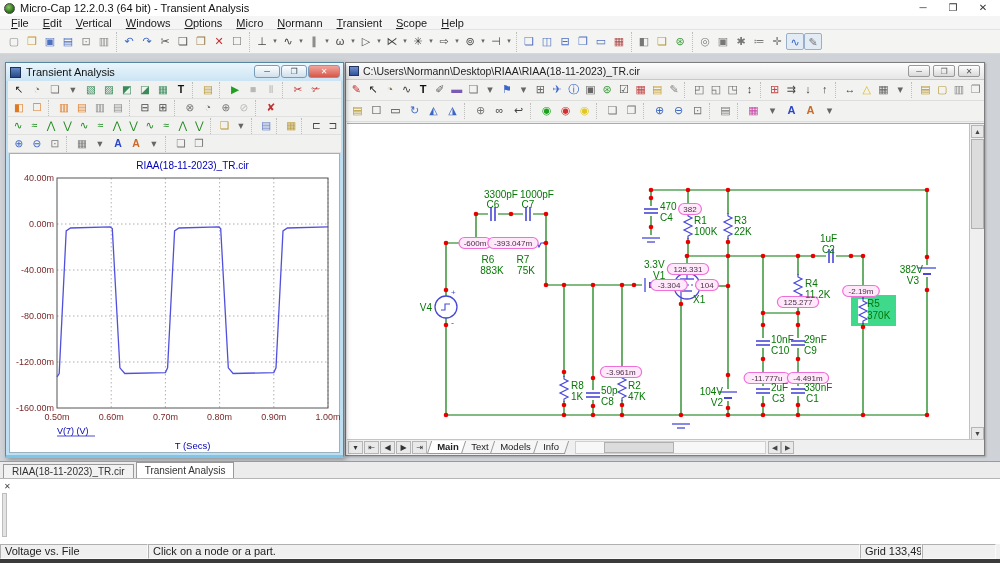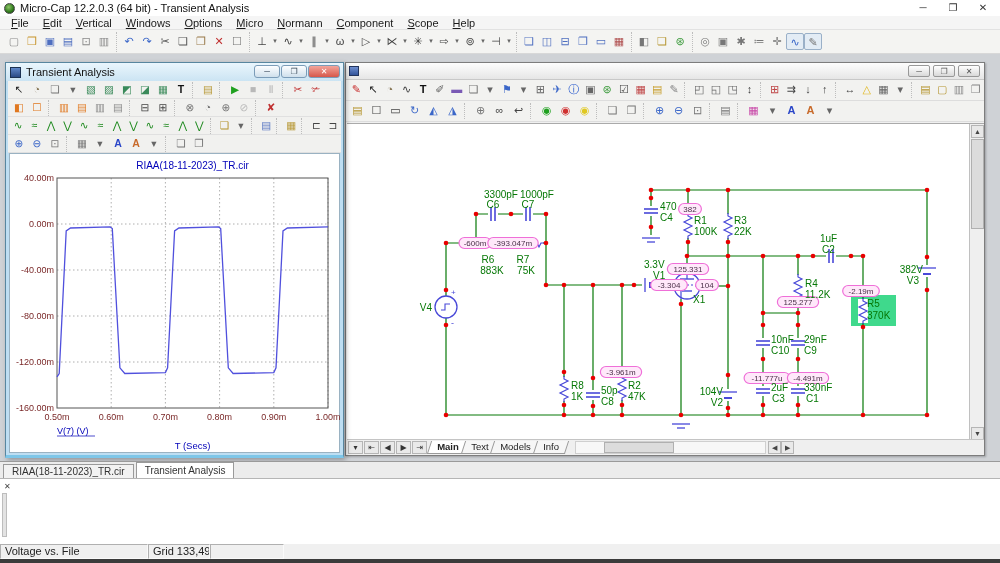--- a/index.html
+++ b/index.html
@@ -95,21 +95,21 @@
 
   <div class="menubar">
 
   <span class="menu-item">File</span>
       <span class="menu-item">Edit</span>
       <span class="menu-item">Vertical</span>
       <span class="menu-item">Windows</span>
       <span class="menu-item">Options</span>
       <span class="menu-item">Micro</span>
       <span class="menu-item">Normann</span>
-      <span class="menu-item">Component</span>
+      <span class="menu-item">Transient</span>
       <span class="menu-item">Scope</span>
       <span class="menu-item">Help</span>
     </div>
 
   <div class="toolbar">
     <div class="tbgroup">
         <span class="ticon" style="color: rgb(138, 138, 138);">▢</span>
         <span class="ticon" style="color: rgb(200, 150, 47);">❒</span>
         <span class="ticon" style="color: rgb(79, 111, 192);">▣</span>
         <span class="ticon" style="color: rgb(79, 111, 192);">▤</span>
@@ -169,20 +169,21 @@
         <span class="ticon pressed" style="color: rgb(58, 102, 200);">∿</span>
         <span class="ticon pressed" style="color: rgb(119, 119, 119);">✎</span>
       </div>
   </div>
 
   <div class="mdi">
 
     <div class="schem-window">
       <div class="sw-title">
         <div class="sw-icon"></div>
+        <span class="title">C:\Users\Normann\Desktop\RIAA\RIAA(18-11-2023)_TR.cir</span>
         <div class="sw-btns">
           <span class="sw-btn">─</span>
           <span class="sw-btn">❐</span>
           <span class="sw-btn">✕</span>
         </div>
       </div>
       <div class="sw-tb" style="top:17px;">
           <span class="ticon" style="color: rgb(200, 48, 48);">✎</span>
           <span class="ticon" style="color: rgb(34, 34, 34);">↖</span>
           <span class="ticon" style="color: rgb(138, 122, 90);">◔</span>
@@ -629,18 +630,19 @@
       <span class="doc-tab active">Transient Analysis</span>
     </div>
 
   <div class="panel">
     <span class="panel-close">✕</span>
     <div class="panel-slider"></div>
   </div>
 
   <div class="statusbar">
     <div class="sb-cell sb-1">Voltage vs. File</div>
+    <div class="sb-cell sb-2">Click on a node or a part.</div>
     <div class="sb-cell sb-3">Grid 133,49</div>
     <div class="sb-cell sb-4"></div>
   </div>
   <div class="bottomstrip"></div>
 
 </div>
 
 </body></html>

